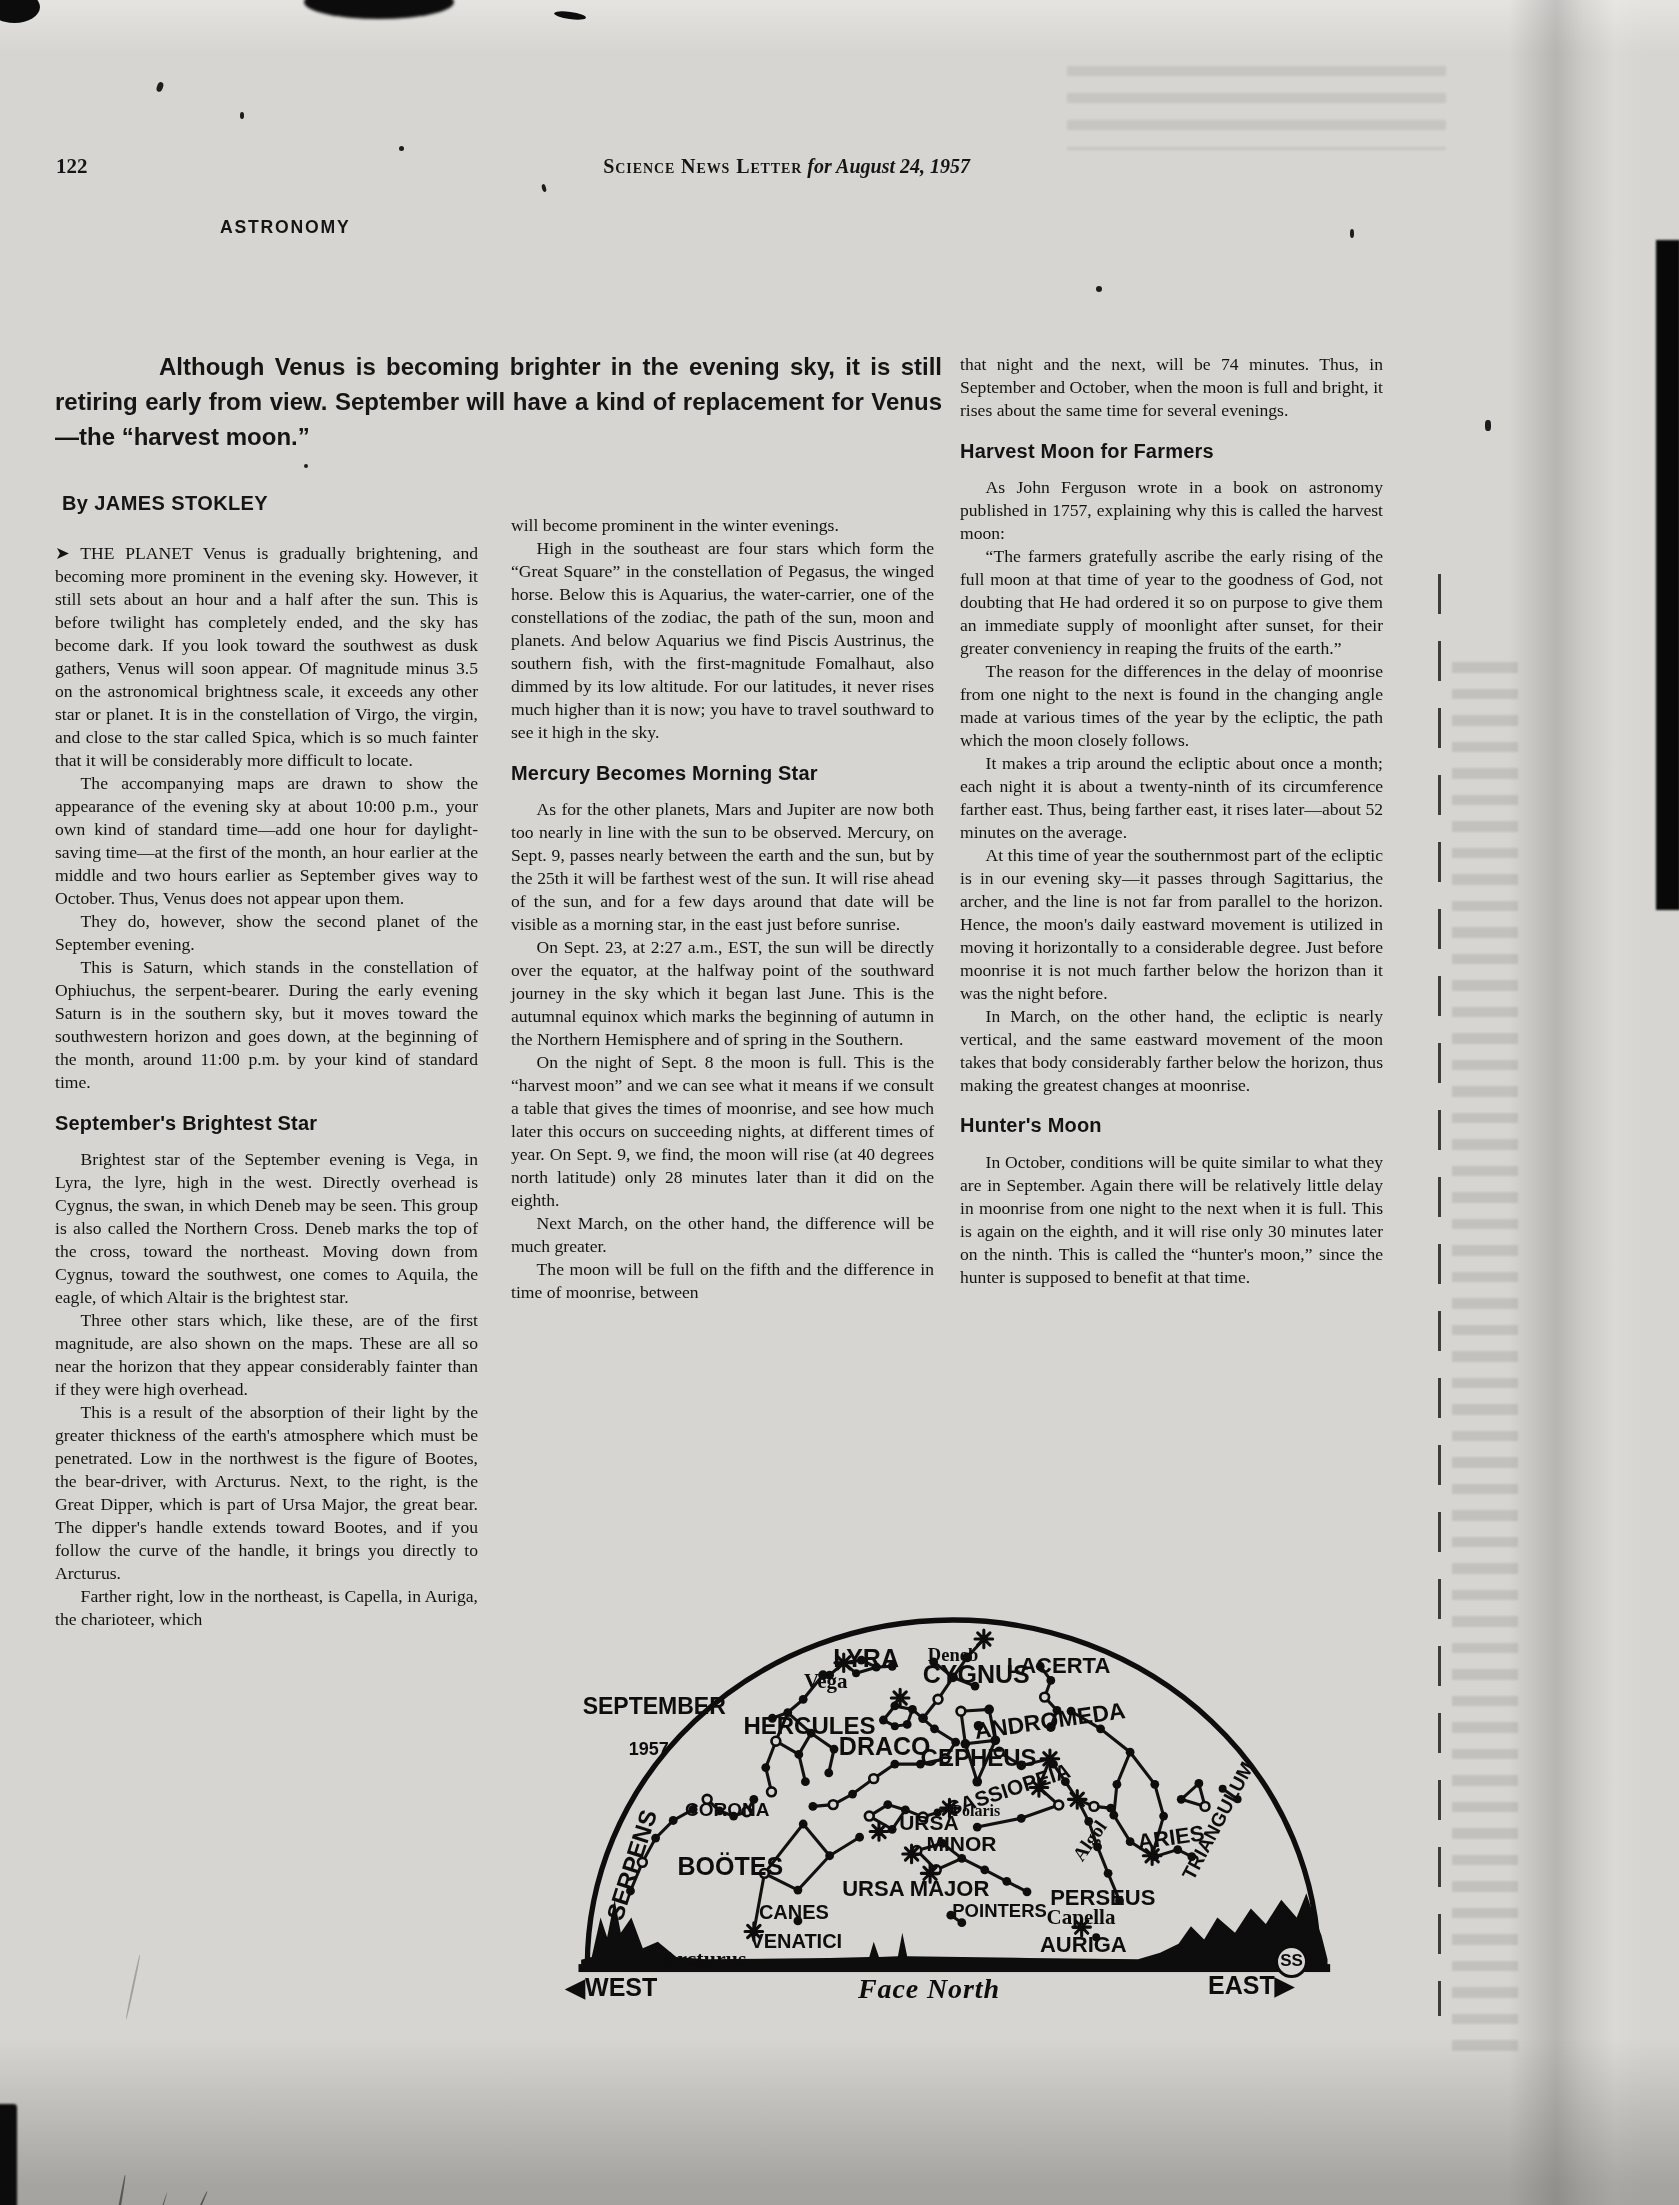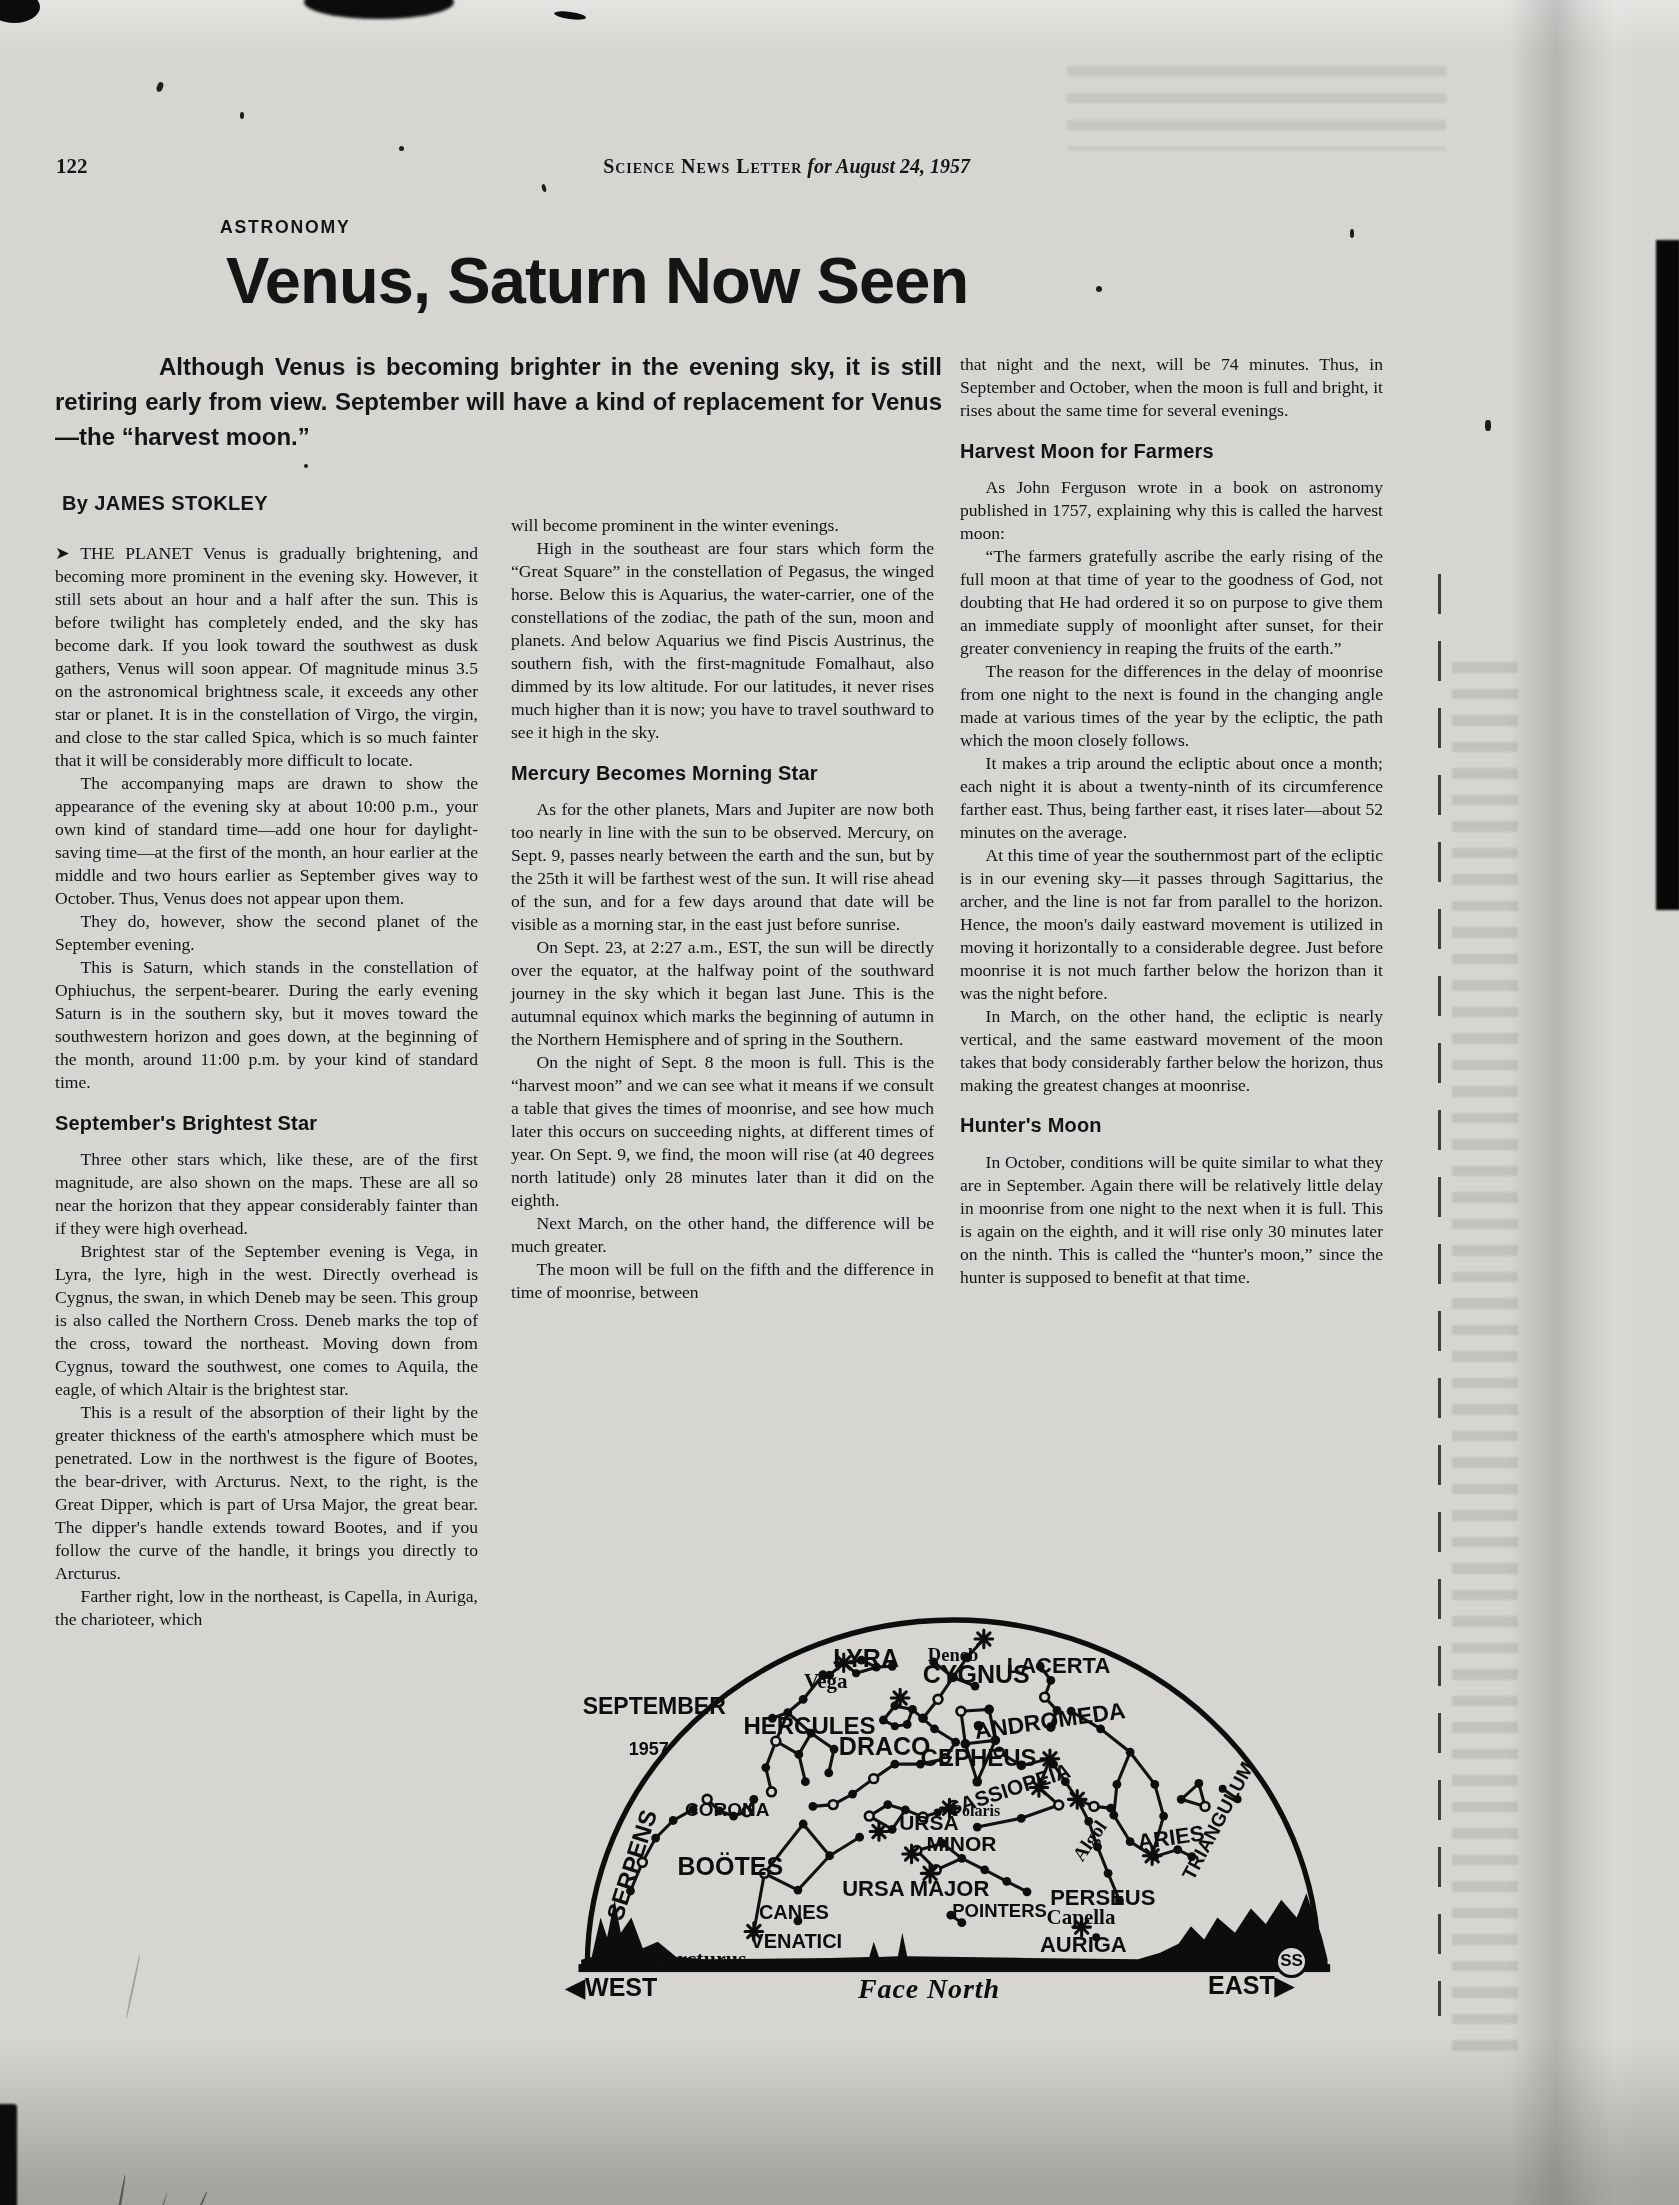--- a/index.html
+++ b/index.html
@@ -80,32 +80,31 @@
   <div class="abs streak" style="left:167px;top:2183px;width:2.6px;height:190px;transform:rotate(24deg)"></div>
 
   <div class="abs streak" style="left:132px;top:1954px;width:1.8px;height:66px;transform:rotate(12deg);opacity:.5"></div>
 
   <div class="abs page-num">122</div>
   <div class="abs journal">
     <span class="sc">Science News Letter</span>
     <span class="it">for August 24, 1957</span>
   </div>
   <div class="abs kicker">ASTRONOMY</div>
-  <h1 class="abs headline" style="margin:0">Venus, Saturn Now Seen</h1>
   <p class="abs lede" style="margin:0">Although Venus is becoming brighter in the evening sky, it is still retiring early from view. September will have a kind of replacement for Venus—the “harvest moon.”</p>
   <div class="abs byline">By JAMES STOKLEY</div>
 
   <div class="col" id="col1">
       <p class="flush">➤ THE PLANET Venus is gradually brightening, and becoming more prominent in the evening sky. However, it still sets about an hour and a half after the sun. This is before twilight has completely ended, and the sky has become dark. If you look toward the southwest as dusk gathers, Venus will soon appear. Of magnitude minus 3.5 on the astronomical brightness scale, it exceeds any other star or planet. It is in the constellation of Virgo, the virgin, and close to the star called Spica, which is so much fainter that it will be considerably more difficult to locate.</p>
       <p>The accompanying maps are drawn to show the appearance of the evening sky at about 10:00 p.m., your own kind of standard time—add one hour for daylight-saving time—at the first of the month, an hour earlier at the middle and two hours earlier as September gives way to October. Thus, Venus does not appear upon them.</p>
       <p>They do, however, show the second planet of the September evening.</p>
       <p>This is Saturn, which stands in the constellation of Ophiuchus, the serpent-bearer. During the early evening Saturn is in the southern sky, but it moves toward the southwestern horizon and goes down, at the beginning of the month, around 11:00 p.m. by your kind of standard time.</p>
       <h3>September's Brightest Star</h3>
+      <p>Brightest star of the September evening is Vega, in Lyra, the lyre, high in the west. Directly overhead is Cygnus, the swan, in which Deneb may be seen. This group is also called the Northern Cross. Deneb marks the top of the cross, toward the northeast. Moving down from Cygnus, toward the southwest, one comes to Aquila, the eagle, of which Altair is the brightest star.</p>
       <p>Three other stars which, like these, are of the first magnitude, are also shown on the maps. These are all so near the horizon that they appear considerably fainter than if they were high overhead.</p>
-      <p>Brightest star of the September evening is Vega, in Lyra, the lyre, high in the west. Directly overhead is Cygnus, the swan, in which Deneb may be seen. This group is also called the Northern Cross. Deneb marks the top of the cross, toward the northeast. Moving down from Cygnus, toward the southwest, one comes to Aquila, the eagle, of which Altair is the brightest star.</p>
       <p>This is a result of the absorption of their light by the greater thickness of the earth's atmosphere which must be penetrated. Low in the northwest is the figure of Bootes, the bear-driver, with Arcturus. Next, to the right, is the Great Dipper, which is part of Ursa Major, the great bear. The dipper's handle extends toward Bootes, and if you follow the curve of the handle, it brings you directly to Arcturus.</p>
       <p>Farther right, low in the northeast, is Capella, in Auriga, the charioteer, which</p>
     </div>
   <div class="col" id="col2">
       <p class="flush">will become prominent in the winter evenings.</p>
       <p>High in the southeast are four stars which form the “Great Square” in the constellation of Pegasus, the winged horse. Below this is Aquarius, the water-carrier, one of the constellations of the zodiac, the path of the sun, moon and planets. And below Aquarius we find Piscis Austrinus, the southern fish, with the first-magnitude Fomalhaut, also dimmed by its low altitude. For our latitudes, it never rises much higher than it is now; you have to travel southward to see it high in the sky.</p>
       <h3>Mercury Becomes Morning Star</h3>
       <p>As for the other planets, Mars and Jupiter are now both too nearly in line with the sun to be observed. Mercury, on Sept. 9, passes nearly between the earth and the sun, but by the 25th it will be farthest west of the sun. It will rise ahead of the sun, and for a few days around that date will be visible as a morning star, in the east just before sunrise.</p>
       <p>On Sept. 23, at 2:27 a.m., EST, the sun will be directly over the equator, at the halfway point of the southward journey in the sky which it began last June. This is the autumnal equinox which marks the beginning of autumn in the Northern Hemisphere and of spring in the Southern.</p>
       <p>On the night of Sept. 8 the moon is full. This is the “harvest moon” and we can see what it means if we consult a table that gives the times of moonrise, and see how much later this occurs on succeeding nights, at different times of year. On Sept. 9, we find, the moon will rise (at 40 degrees north latitude) only 28 minutes later than it did on the eighth.</p>

